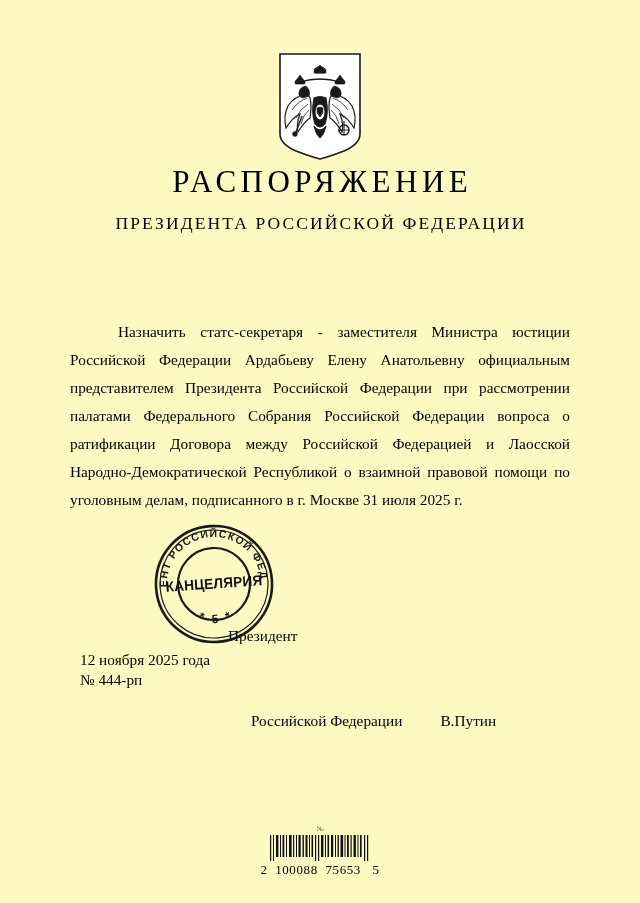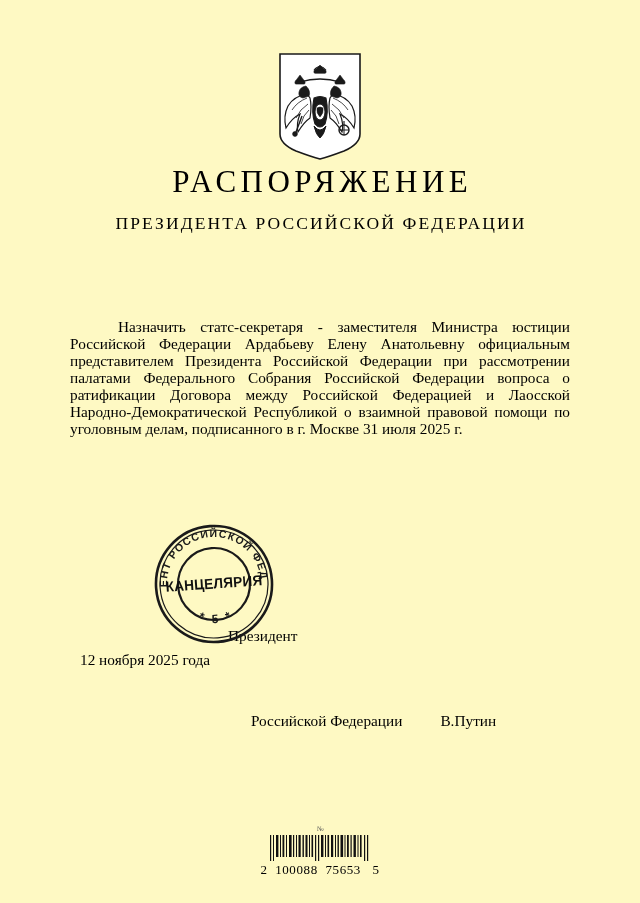--- a/index.html
+++ b/index.html
@@ -58,21 +58,21 @@
     line-height: 1.2;
   }
 
   
   .body-text {
     position: absolute;
     left: 70px;
     width: 500px;
     top: 318px;
     font-size: 15.3px;
-    line-height: 17px;
+    line-height: 28px;
     text-align: justify;
     text-align-last: left;
     text-indent: 48px;
     hyphens: none;
   }
 
   
   .signature {
     position: absolute;
     left: 228px;
@@ -213,20 +213,21 @@
       </text>
       <text font-family="'Liberation Sans', sans-serif" font-size="12" font-weight="bold" fill="#1a1a1a" letter-spacing="3" text-anchor="middle">
         <textPath href="#ringBottom" startOffset="50%">* 5 *</textPath>
       </text>
       <text x="62" y="66.5" text-anchor="middle" font-family="'Liberation Sans', sans-serif" font-size="14.5" font-weight="bold" fill="#111" letter-spacing="0.2" transform="scale(0.94 1) translate(4 0)">КАНЦЕЛЯРИЯ</text>
     </svg>
   </div>
 
   <div class="docinfo">
     <div>12 ноября 2025 года</div>
+    <div>№ 444-рп</div>
   </div>
 
   <div class="barcode-wrap">
     <div class="barcode-mark">№</div>
     <svg class="barcode-bars" width="104" height="26" viewBox="0 0 104 26" aria-hidden="true">
       <g fill="#111">
         <rect x="2" y="0" width="1.2" height="26"></rect>
           <rect x="5" y="0" width="1" height="26"></rect>
         <rect x="8" y="0" width="2.4" height="22"></rect>
           <rect x="12" y="0" width="1" height="22"></rect>

